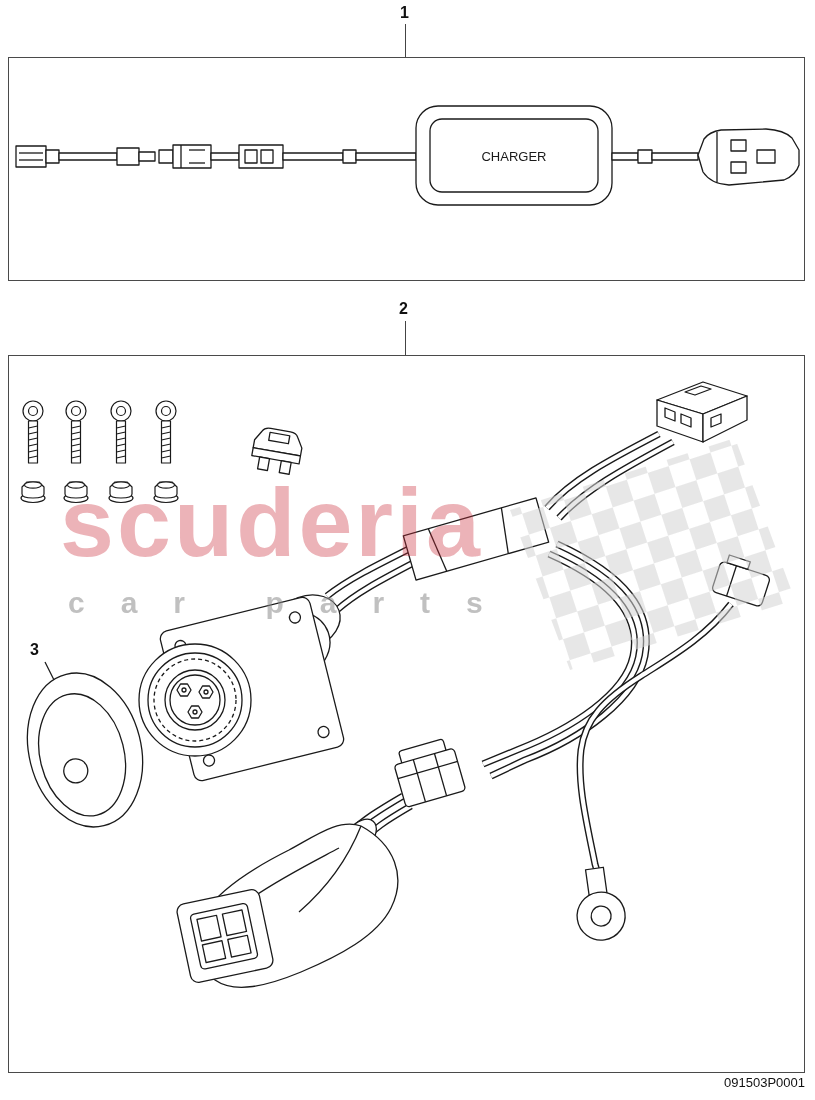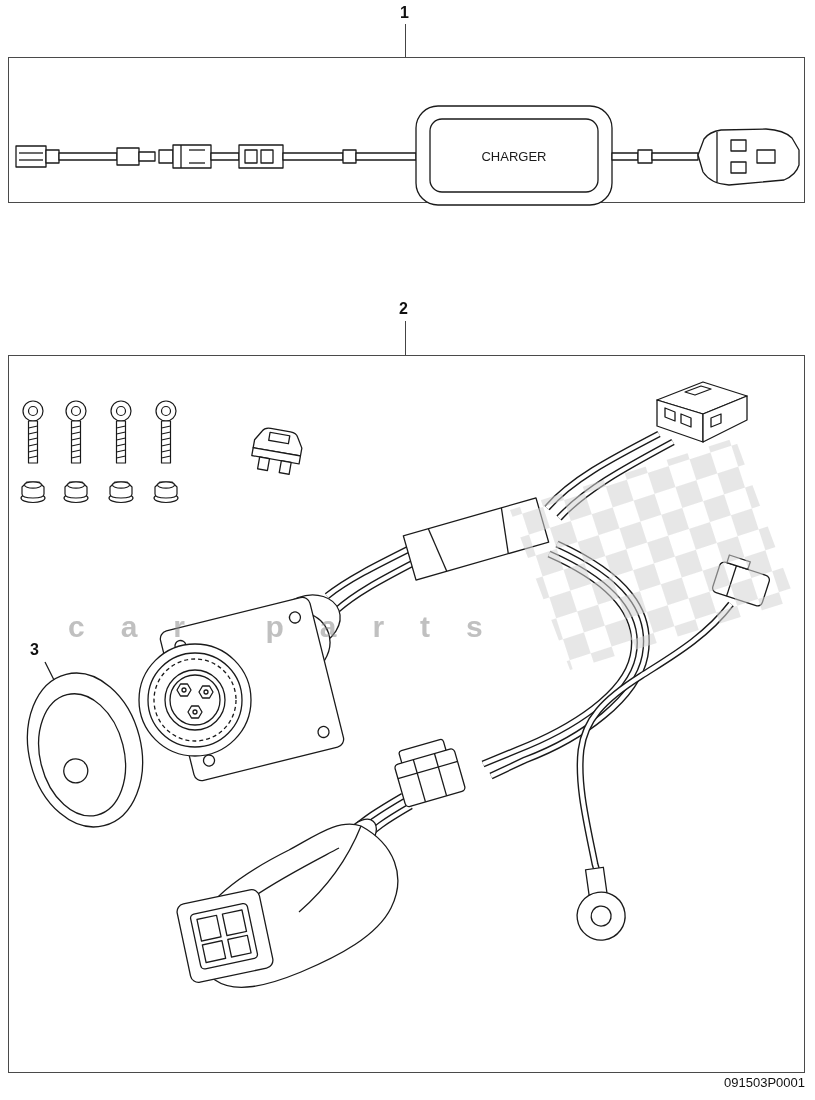--- a/index.html
+++ b/index.html
@@ -17,36 +17,35 @@
 
   .wm-brand {
     position:absolute; left:60px; top:474px; z-index:4; pointer-events:none;
     font-size:97px; font-weight:bold; letter-spacing:3px; line-height:1;
     color: rgba(201,44,57,0.36);
   }
   .wm-sub {
     position:absolute; left:68px; top:586px; z-index:4; pointer-events:none;
     font-size:30px; font-weight:bold; letter-spacing:36px;
     color: rgba(140,140,140,0.55);
-    margin-top: 24px;
   }
 
   .part-number { position:absolute; right:10px; top:1075px; font-size:13px; color:#111; z-index:6; }
 
   svg text { font-family:"Liberation Sans","DejaVu Sans",sans-serif; }
 </style>
 </head>
 <body>
 
 <div class="page">
 
   <div class="callout" style="left:400px; top:4px;">1</div>
   <div class="leader" style="left:405px; top:24px; height:33px;"></div>
 
-  <div class="frame" style="left:8px; top:57px; width:797px; height:146px;">
+  <div class="frame" style="left:8px; top:57px; width:797px; height:224px;">
     <svg width="795" height="184" viewBox="0 0 795 184">
       <g stroke="#1a1a1a" stroke-width="1.3" fill="none" stroke-linejoin="round">
 
         <g>
           <rect x="7" y="88" width="30" height="21" fill="#fff"></rect>
           <line x1="10" y1="95" x2="34" y2="95"></line>
           <line x1="10" y1="102" x2="34" y2="102"></line>
           <rect x="37" y="92" width="13" height="13" fill="#fff"></rect>
         </g>
         <rect x="50" y="95" width="58" height="7" fill="#fff"></rect>
@@ -266,17 +265,18 @@
   <svg class="flag" width="310" height="250" viewBox="0 0 310 250">
     <defs>
       <pattern id="chk" width="44" height="44" patternUnits="userSpaceOnUse" patternTransform="rotate(-18)">
         <rect width="22" height="22" fill="#d4d4d4"></rect>
         <rect x="22" y="22" width="22" height="22" fill="#d4d4d4"></rect>
       </pattern>
     </defs>
     <polygon points="15,80 240,8 300,170 75,240" fill="url(#chk)"></polygon>
   </svg>
 
+  <div class="wm-brand">scuderia</div>
   <div class="wm-sub">car parts</div>
 
   <div class="part-number">091503P0001</div>
 
 </div>
 
 </body></html>

